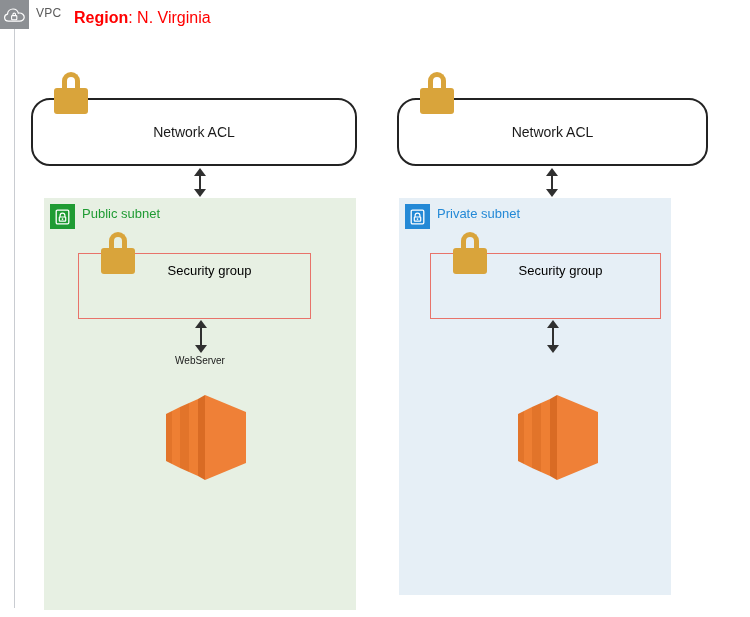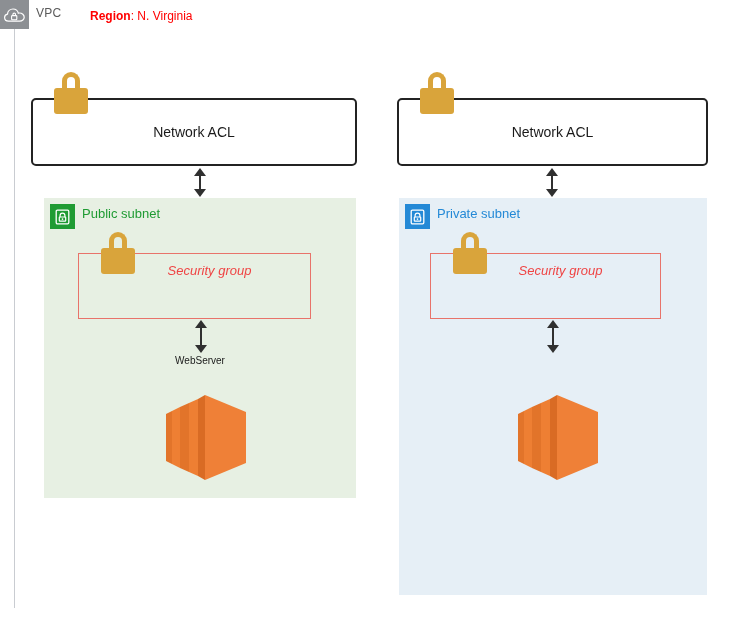--- a/index.html
+++ b/index.html
@@ -50,34 +50,33 @@
     font-size: 12px;
     color: #5a5a5a;
     letter-spacing: 0.2px;
     white-space: nowrap;
   }
 
   .region-label {
     position: absolute;
     left: 74px;
     top: 9px;
-    font-size: 12px;
+    font-size: 16px;
     color: #ff0000;
     white-space: nowrap;
-    margin-left: 16px;
   }
   .region-label .rl-key { font-weight: bold; }
 
   
   .nacl {
     position: absolute;
     box-sizing: border-box;
     background: #ffffff;
     border: 2.5px solid #232323;
-    border-radius: 5px;
+    border-radius: 19px;
     display: flex;
     align-items: center;
     justify-content: center;
   }
   .nacl-text {
     font-size: 14px;
     color: #1a1a1a;
     white-space: nowrap;
   }
   #nacl-left  { left: 31px;  top: 98px; width: 326px; height: 68px; }
@@ -113,22 +112,22 @@
   #padlock-nacl-left   { left: 54px;  top: 72px; }
   #padlock-nacl-right  { left: 420px; top: 72px; }
   #padlock-sg-left     { left: 101px; top: 232px; }
   #padlock-sg-right    { left: 453px; top: 232px; }
 
   
   .subnet {
     position: absolute;
     box-sizing: border-box;
   }
-  #subnet-public  { left: 44px;  top: 198px; width: 312px; height: 300px; background: #e7f0e3; }
-  #subnet-private { left: 399px; top: 198px; width: 308px; height: 397px; background: #e6eff6; }
+  #subnet-public  { left: 44px;  top: 198px; width: 312px; height: 412px; background: #e7f0e3; }
+  #subnet-private { left: 399px; top: 198px; width: 272px; height: 397px; background: #e6eff6; }
 
   .subnet-icon {
     position: absolute;
     left: 6px;
     top: 6px;
     width: 25px;
     height: 25px;
     display: flex;
     align-items: center;
     justify-content: center;
@@ -153,27 +152,26 @@
     border: 1.5px solid #e8736a;
     background: transparent;
   }
   #sg-left  { left: 78px;  top: 253px; width: 233px; height: 66px; }
   #sg-right { left: 430px; top: 253px; width: 231px; height: 66px; }
 
   .secgroup-text {
     position: absolute;
     top: 9px;
     font-size: 13px;
-    color: #ef4444;
+    color: #000000;
     white-space: nowrap;
     width: 100%;
     text-align: center;
     padding-left: 30px;
     box-sizing: border-box;
-    font-style: italic;
   }
 
   
   .arrow-v {
     position: absolute;
     width: 14px;
   }
   .arrow-v .shaft {
     position: absolute;
     left: 6px;

